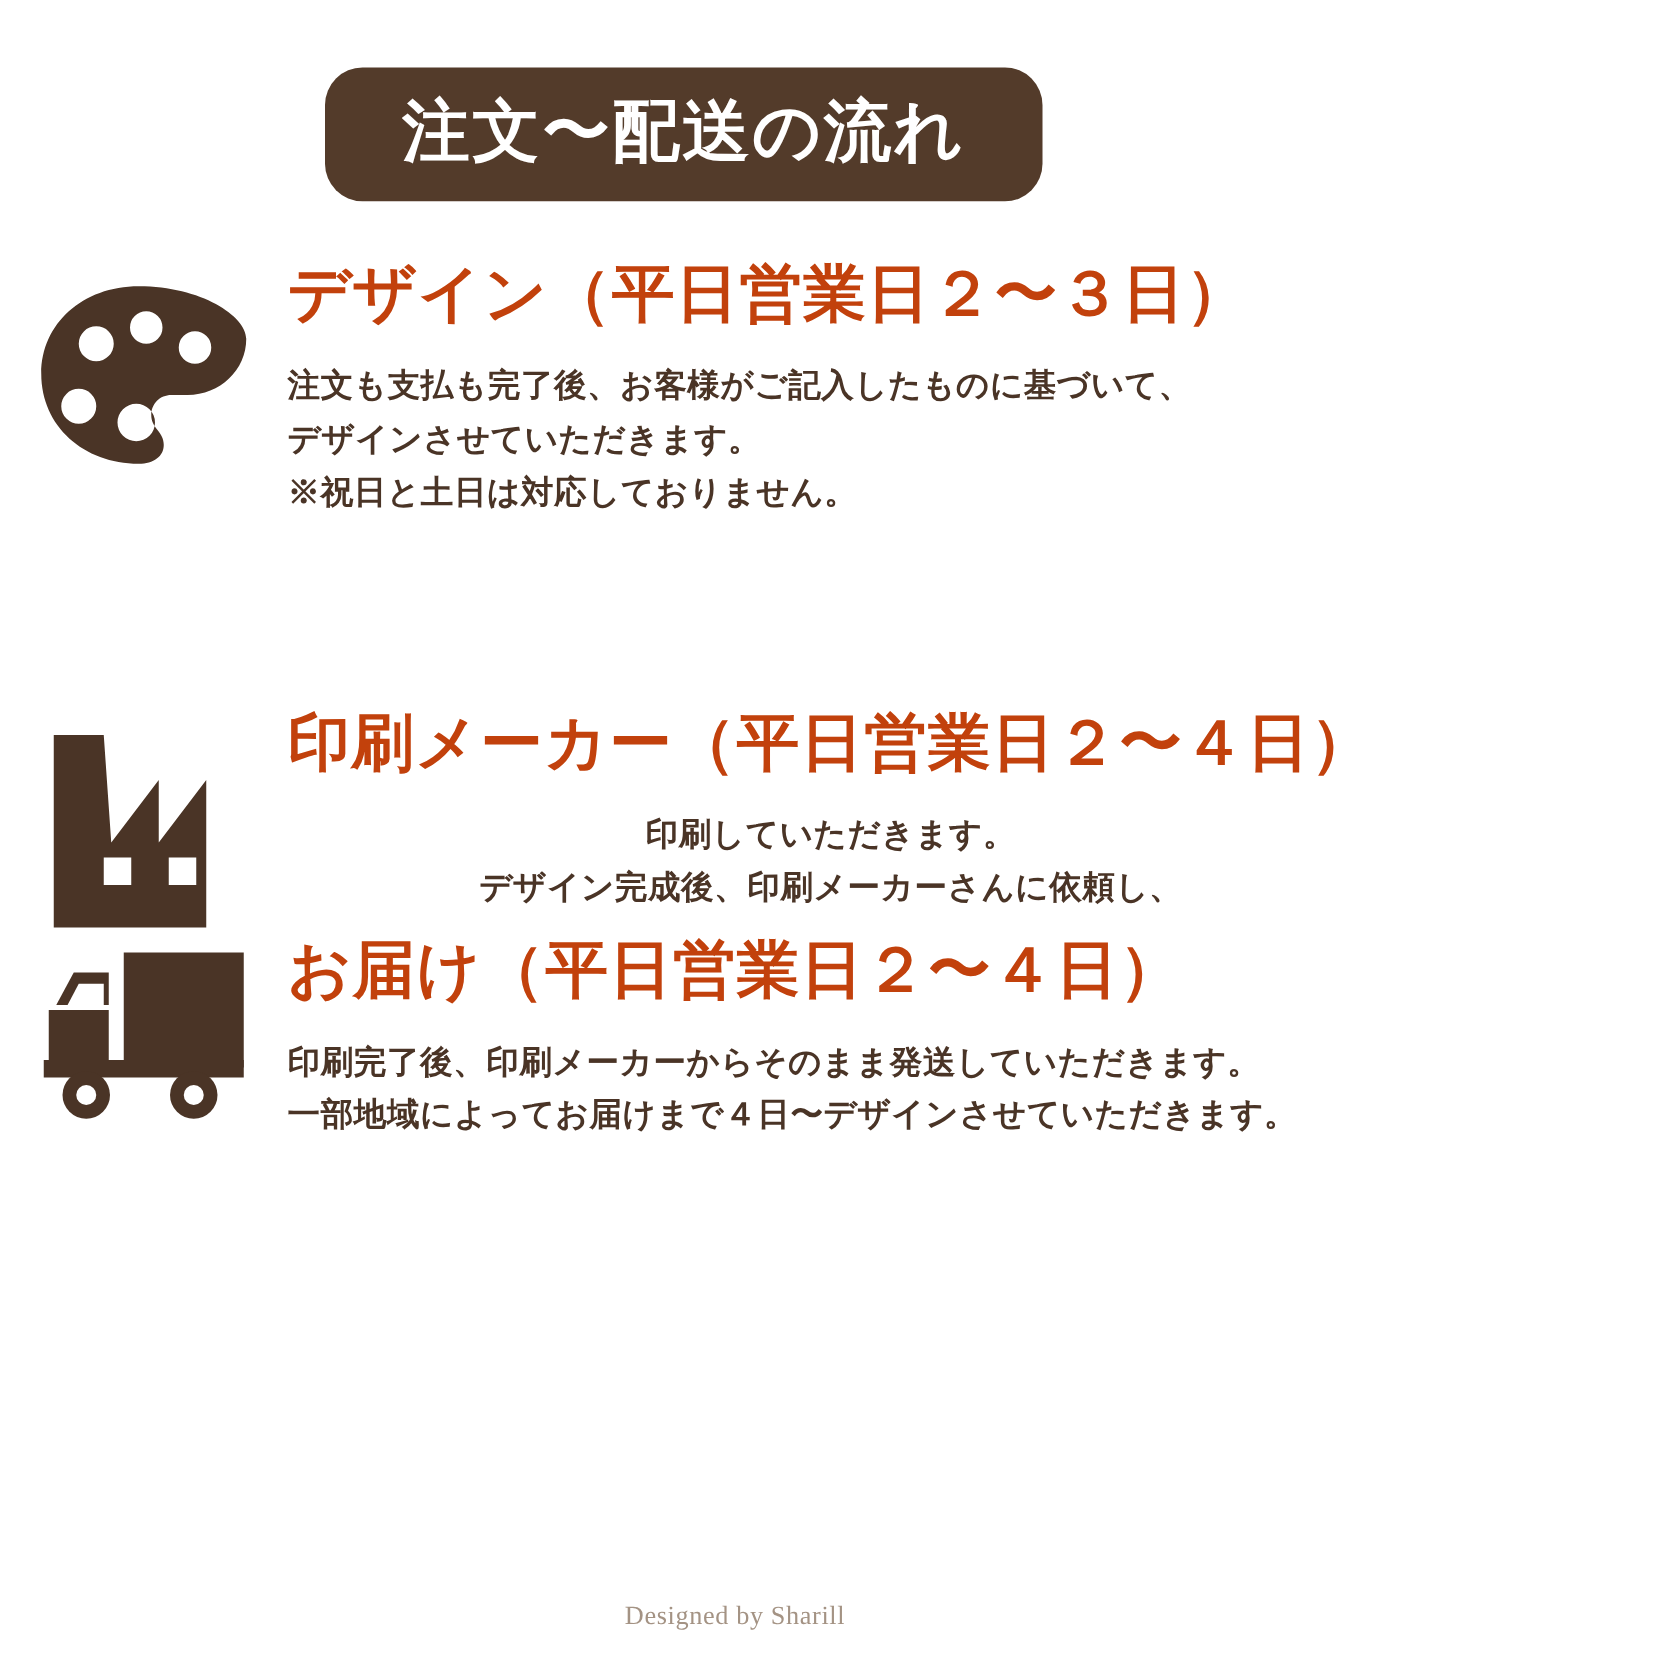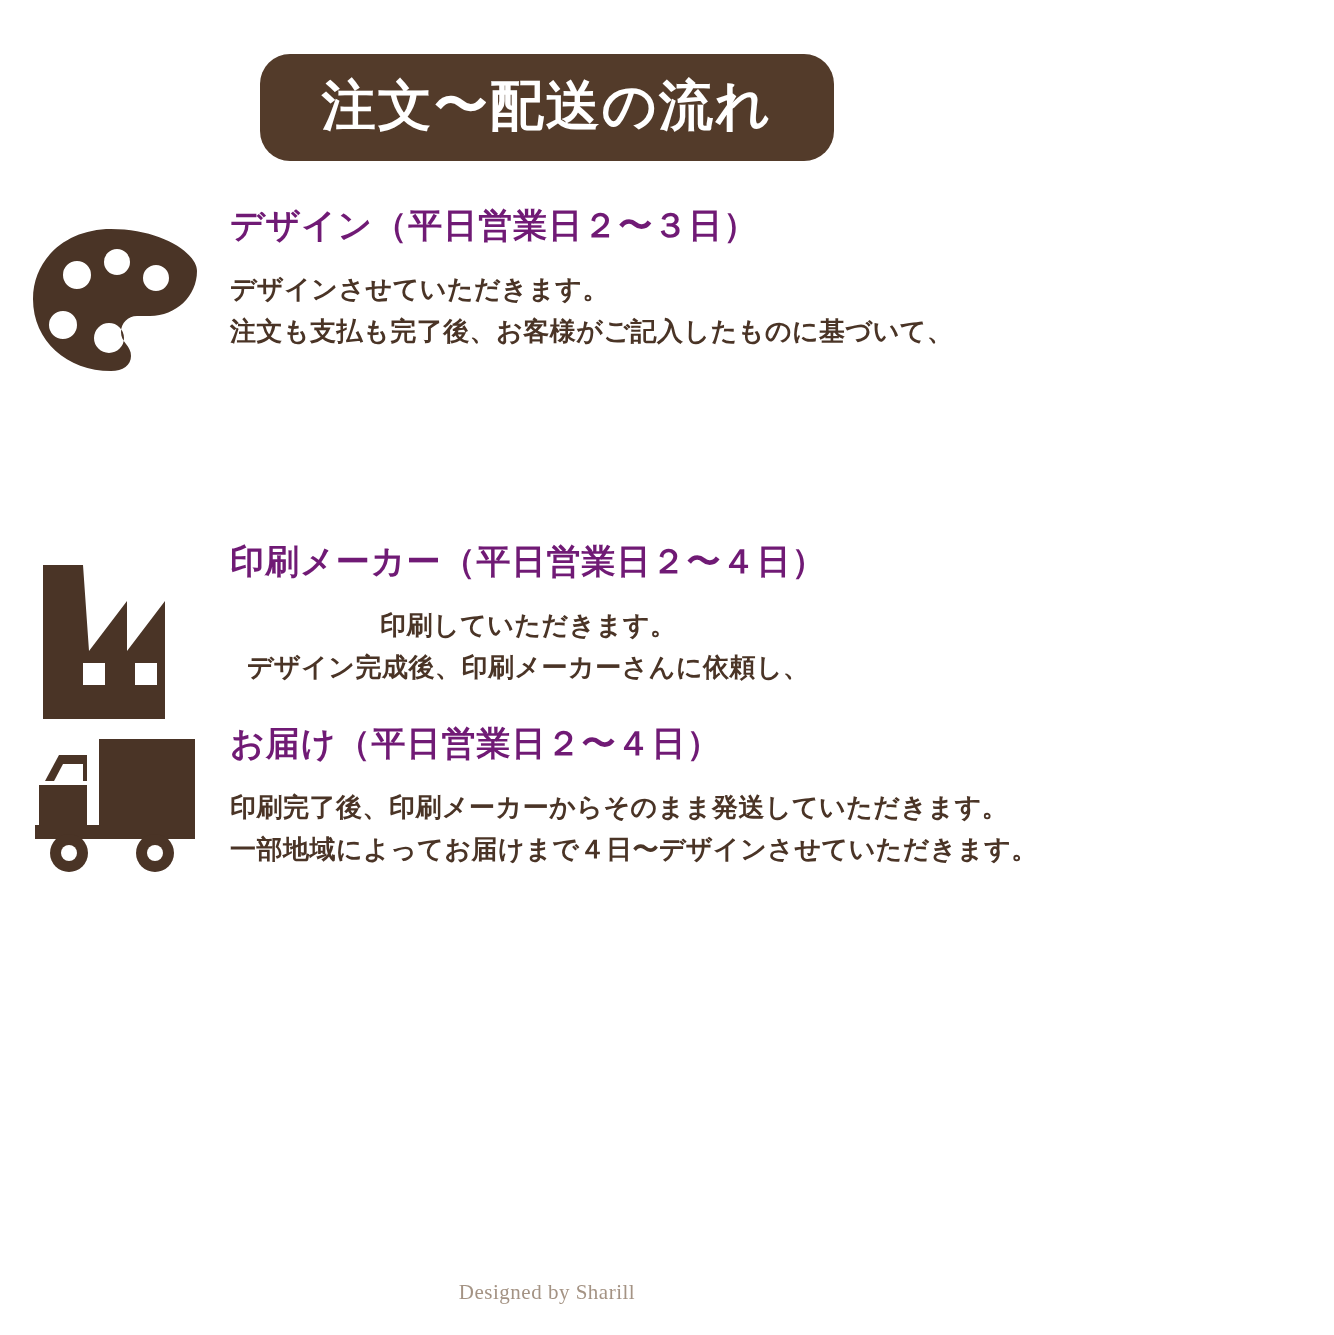--- a/index.html
+++ b/index.html
@@ -55,23 +55,23 @@
     width: 230px;
     min-width: 230px;
     display: flex;
     justify-content: center;
     padding-top: 8px;
   }
   .step-body {
     padding-top: 0px;
   }
   .step-heading {
-    font-size: 34px;
+    font-size: 50px;
     font-weight: bold;
-    color: #701a75;
+    color: #c2410c;
     letter-spacing: 1px;
     line-height: 1.2;
     white-space: nowrap;
   }
   .step-lines {
     margin-top: 22px;
   }
   .step-line {
     font-size: 26px;
     font-weight: bold;
@@ -89,20 +89,21 @@
   .step-3 { }
   .step-3 .step-icon { padding-top: 10px; }
 
   
   .footer {
     position: absolute;
     bottom: 30px;
     left: 0;
     width: 100%;
     text-align: center;
+    padding-left: 41px;
   }
   .footer-text {
     font-family: "Liberation Serif", serif;
     font-size: 21px;
     color: #a49384;
     letter-spacing: 0.5px;
   }
 
   svg { display: block; }
 </style>
@@ -123,22 +124,23 @@
       <div class="step-icon">
         <span>
           <svg width="180" height="168" viewBox="0 0 180 168" aria-hidden="true">
             <path fill="#4a3426" d="M86 6C41 6 8 36 8 76c0 42 34 72 78 72 12 0 20-6 20-15 0-5-2-8-5-12-3-4-5-7-5-12 0-9 7-16 16-16h13c26 0 47-20 47-45C172 30 136 6 86 6z M52 38a14 14 0 1 1 0 28 14 14 0 0 1 0-28z M92 26a13 13 0 1 1 0 26 13 13 0 0 1 0-26z M131 42a13 13 0 1 1 0 26 13 13 0 0 1 0-26z M38 88a14 14 0 1 1 0 28 14 14 0 0 1 0-28z M84 100a15 15 0 1 1 0 30 15 15 0 0 1 0-30z"></path>
           </svg>
         </span>
       </div>
       <div class="step-body">
         <div class="step-heading">デザイン（平日営業日２〜３日）</div>
         <div class="step-lines">
+          <div class="step-line">注文も支払も完了後、お客様がご記入したものに基づいて、</div>
           <div class="step-line">デザインさせていただきます。</div>
-          <div class="step-line">注文も支払も完了後、お客様がご記入したものに基づいて、</div>
+          <div class="step-line">※祝日と土日は対応しておりません。</div>
         </div>
       </div>
     </div>
 
     <div class="step step-2">
       <div class="step-icon">
         <span>
           <svg width="180" height="168" viewBox="0 0 180 168" aria-hidden="true">
             <path fill="#4a3426" d="M18 10h40l6 86 38-50v50l38-50v118H18z"></path>
             <rect x="58" y="108" width="22" height="22" fill="#ffffff"></rect>

